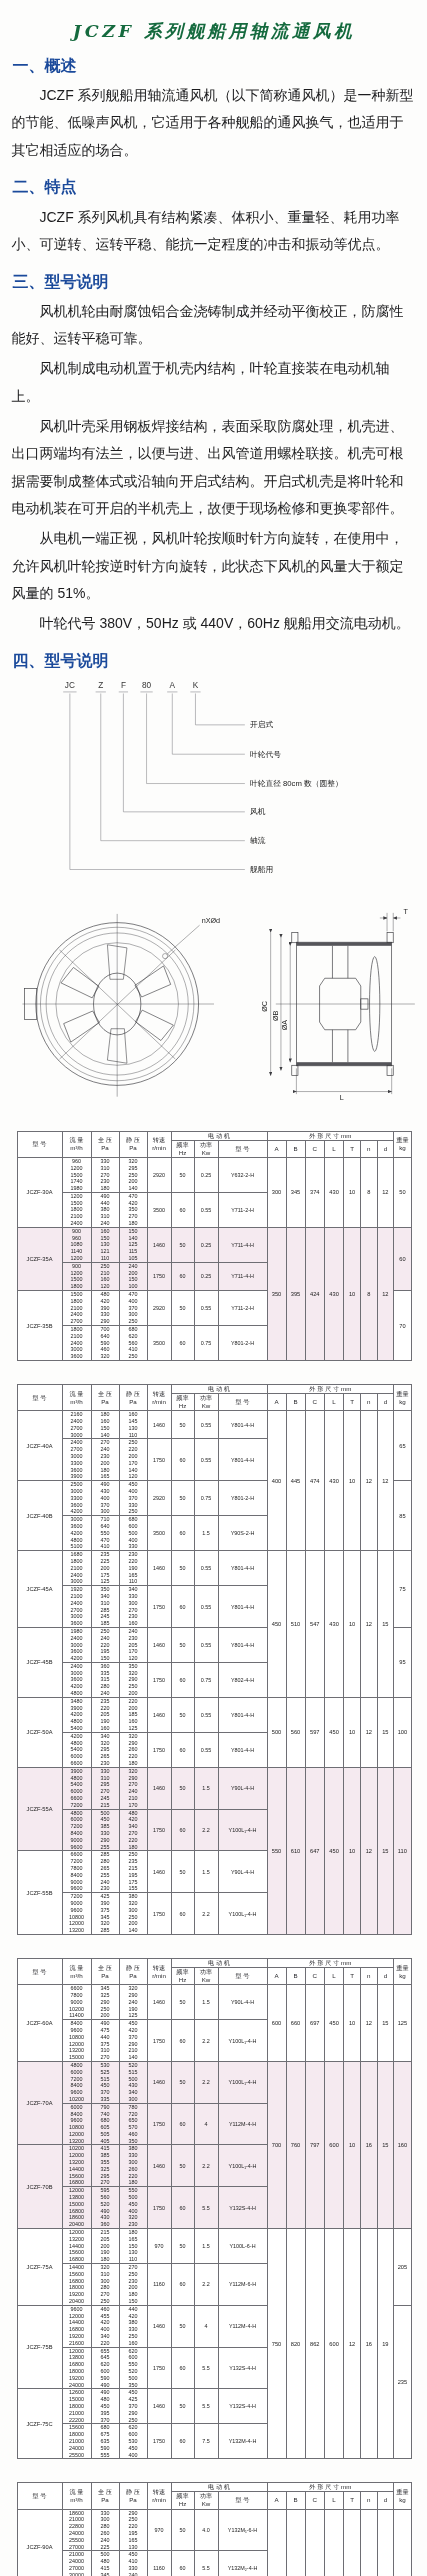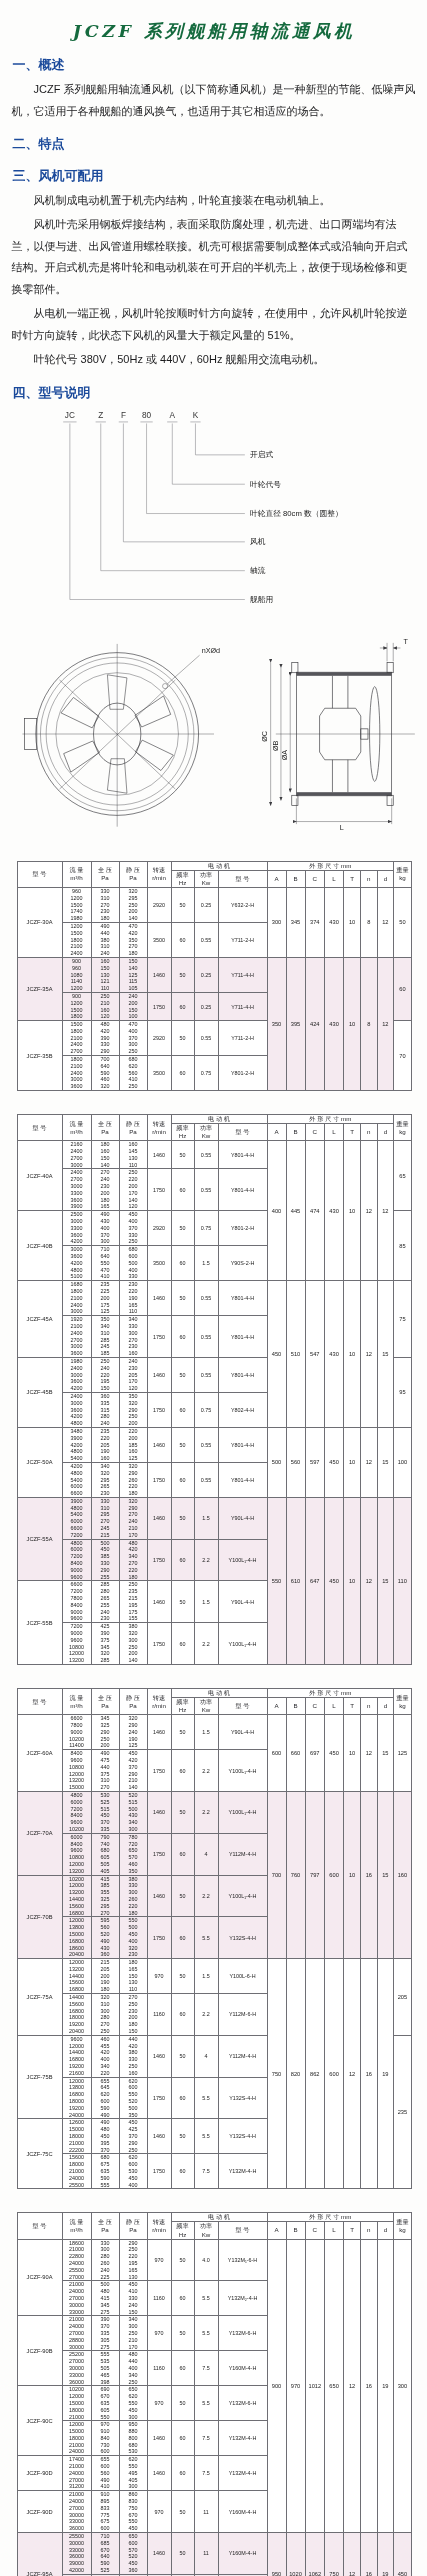--- a/index.html
+++ b/index.html
@@ -1,21 +1,21 @@
 <!DOCTYPE html>
 <html style="font-size:8.2px"><head>
 <meta charset="utf-8">
 <style>
   html,body{margin:0;padding:0;background:#e8e8e8;}
   .page{width:428px;margin:0 auto;background:#fdfdfc;font-family:"Liberation Sans",sans-serif;color:#1c1c1e;padding-bottom:31px;}
   .doc-title{font-family:"DejaVu Serif",serif;font-style:italic;font-weight:bold;text-align:center;
     color:#156a3e;font-size:17.5px;letter-spacing:3.6px;padding-top:18.5px;margin:0 0 13.4px 0;}
   .prose{width:405px;margin:0 auto;}
-  h2.sec{font-size:13px;font-weight:bold;color:#1b4a9b;margin:13.4px 0 5.2px 1px;}
-  p.body-p{font-size:11px;line-height:1.95;margin:3.1px 0;text-indent:2em;}
+  h2.sec{font-size:16px;font-weight:bold;color:#1b4a9b;margin:13.4px 0 5.2px 1px;}
+  p.body-p{font-size:14px;line-height:1.95;margin:3.1px 0;text-indent:2em;}
   
   .diagram-wrap{width:405px;margin:5.2px auto 0 auto;}
   svg text{font-family:"Liberation Sans",sans-serif;}
   .code-t{font-size:16px;fill:#333;}
   .lbl-t{font-size:15px;fill:#222;}
   .thin{stroke:#7a7a80;stroke-width:1;fill:none;}
   
   .draw-wrap{width:412px;margin:4.1px auto 8.2px auto;}
   .dr{stroke:#3c3c40;stroke-width:1.3;fill:none;}
   .drt{stroke:#3c3c40;stroke-width:0.8;fill:none;}
@@ -39,22 +39,24 @@
 
 <div class="page">
 
   <h1 class="doc-title">JCZF 系列舰船用轴流通风机</h1>
 
   <div class="prose">
     <h2 class="sec">一、概述</h2>
     <p class="body-p">JCZF 系列舰船用轴流通风机（以下简称通风机）是一种新型的节能、低噪声风机，它适用于各种舰船的通风换气，也适用于其它相适应的场合。</p>
 
     <h2 class="sec">二、特点</h2>
-
-    <h2 class="sec">三、风机可配用</h2>
+    <p class="body-p">JCZF 系列风机具有结构紧凑、体积小、重量轻、耗用功率小、可逆转、运转平稳、能抗一定程度的冲击和振动等优点。</p>
+
+    <h2 class="sec">三、型号说明</h2>
+    <p class="body-p">风机机轮由耐腐蚀铝合金浇铸制成并经动平衡校正，防腐性能好、运转平稳可靠。</p>
     <p class="body-p">风机制成电动机置于机壳内结构，叶轮直接装在电动机轴上。</p>
     <p class="body-p">风机叶壳采用钢板焊接结构，表面采取防腐处理，机壳进、出口两端均有法兰，以便与进、出风管道用螺栓联接。机壳可根据需要制成整体式或沿轴向开启式结构。开启式机壳是将叶轮和电动机装在可开启的半机壳上，故便于现场检修和更换零部件。</p>
     <p class="body-p">从电机一端正视，风机叶轮按顺时针方向旋转，在使用中，允许风机叶轮按逆时针方向旋转，此状态下风机的风量大于额定风量的 51%。</p>
     <p class="body-p">叶轮代号 380V，50Hz 或 440V，60Hz 舰船用交流电动机。</p>
 
     <h2 class="sec">四、型号说明</h2>
   </div>
 
   <div class="diagram-wrap">
     <svg width="405" height="210" viewBox="0 0 786 408">

